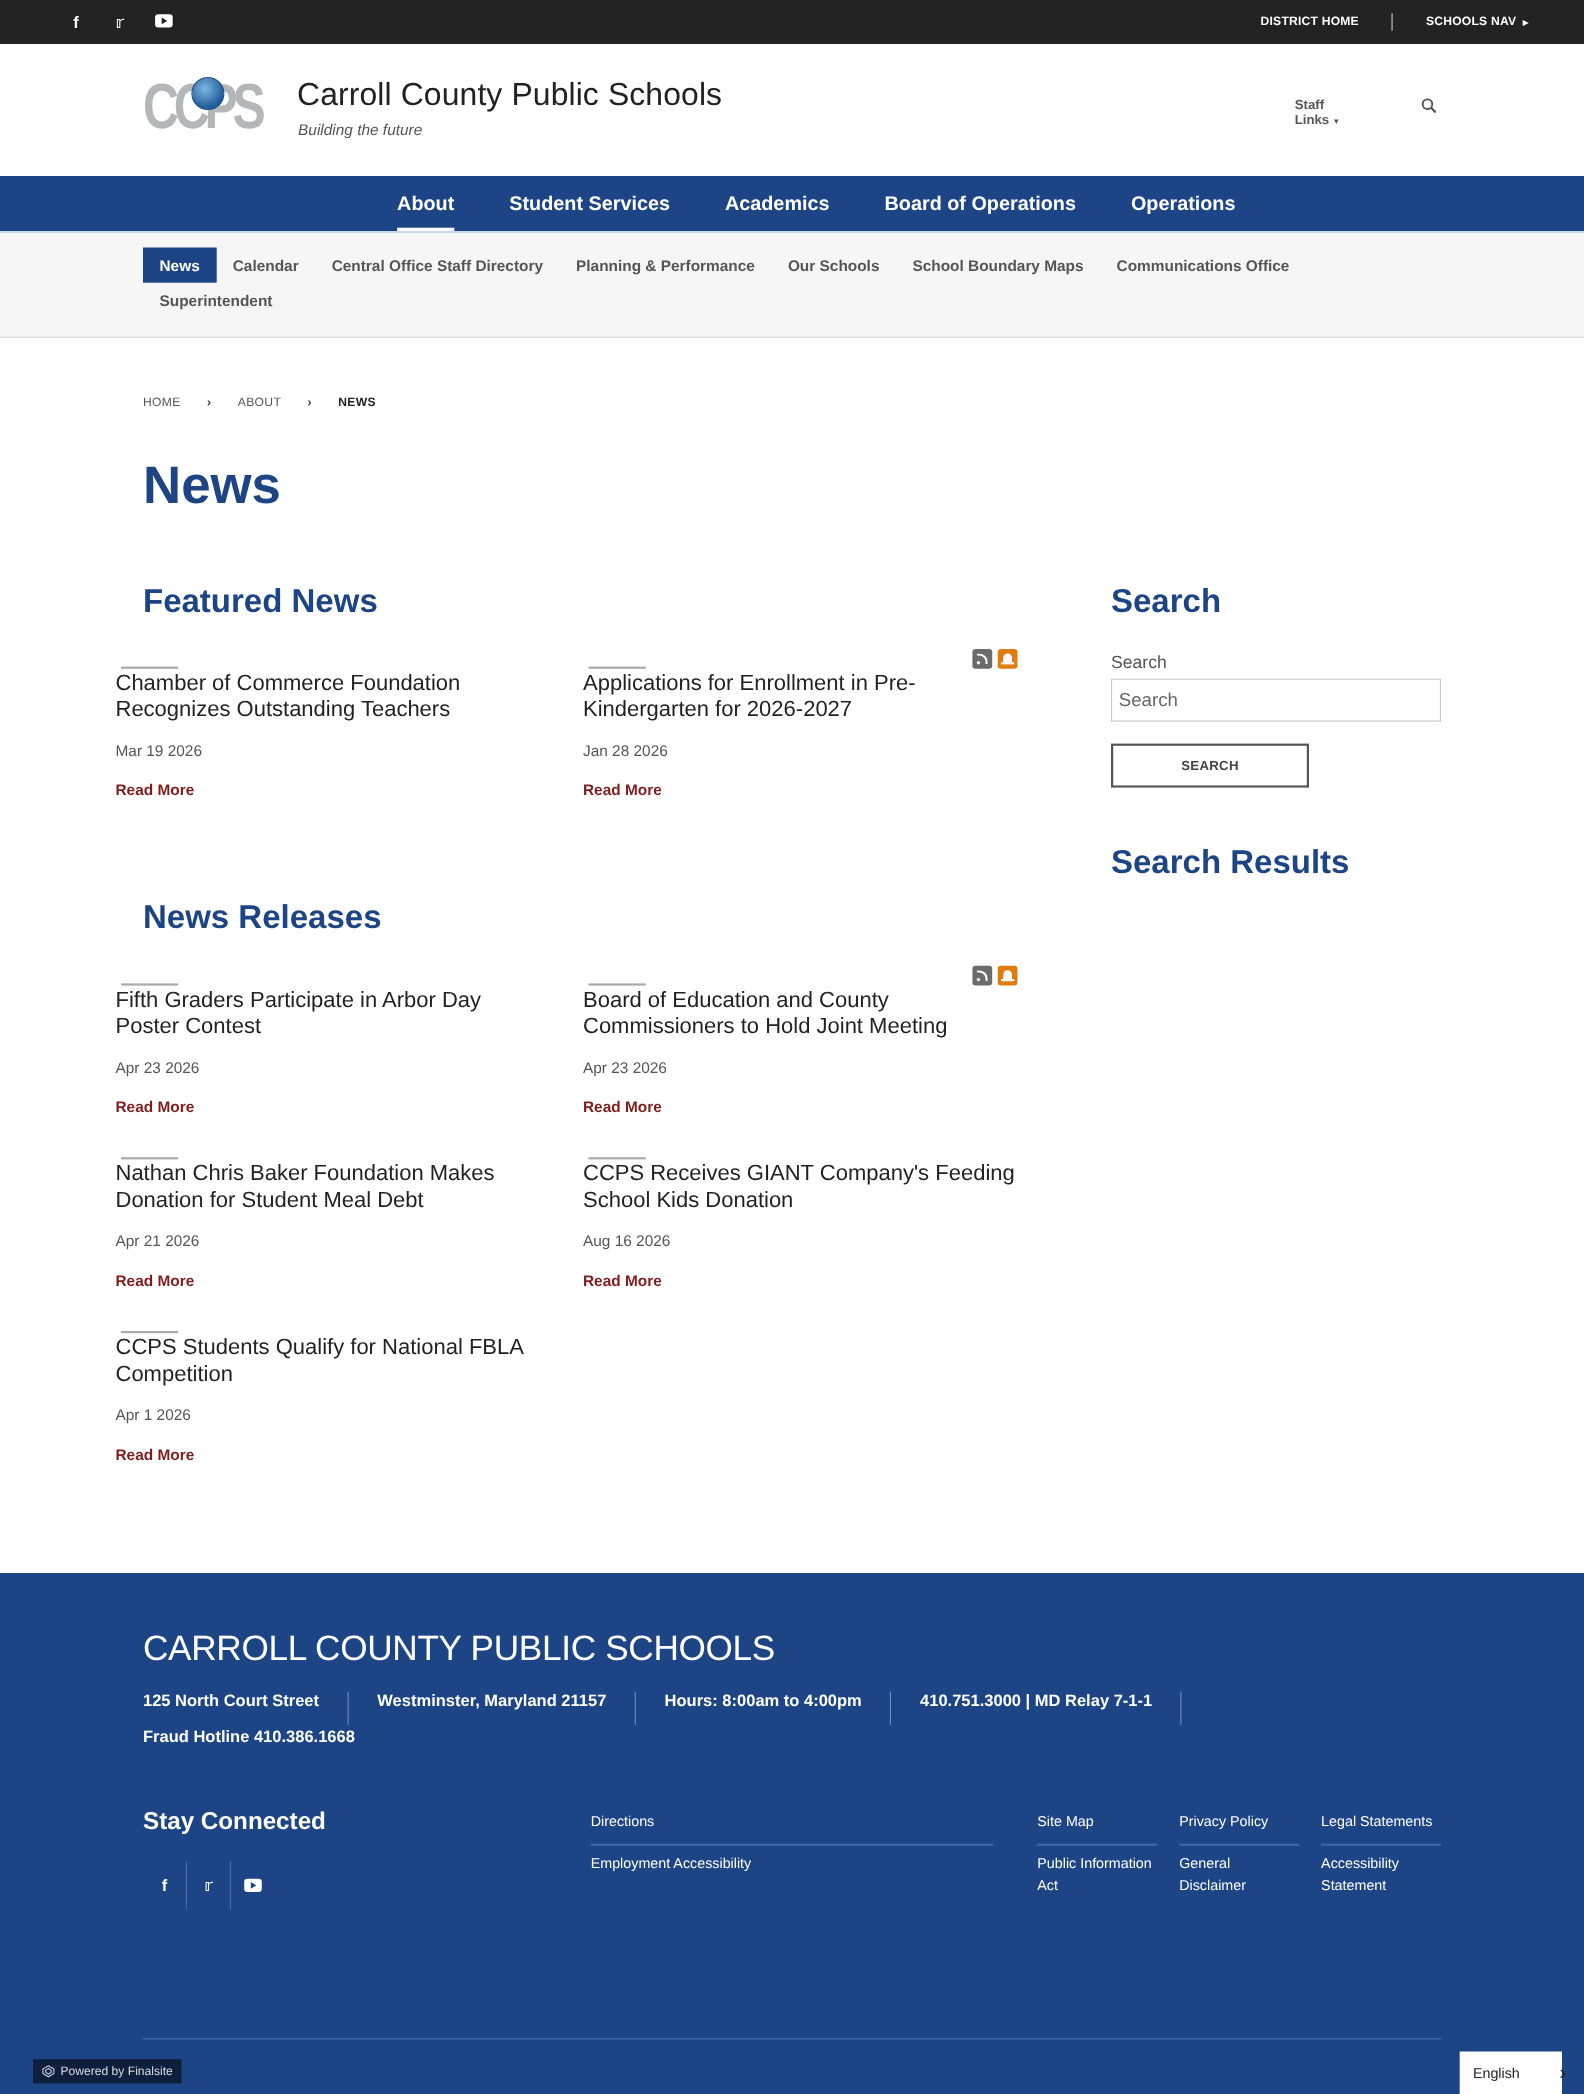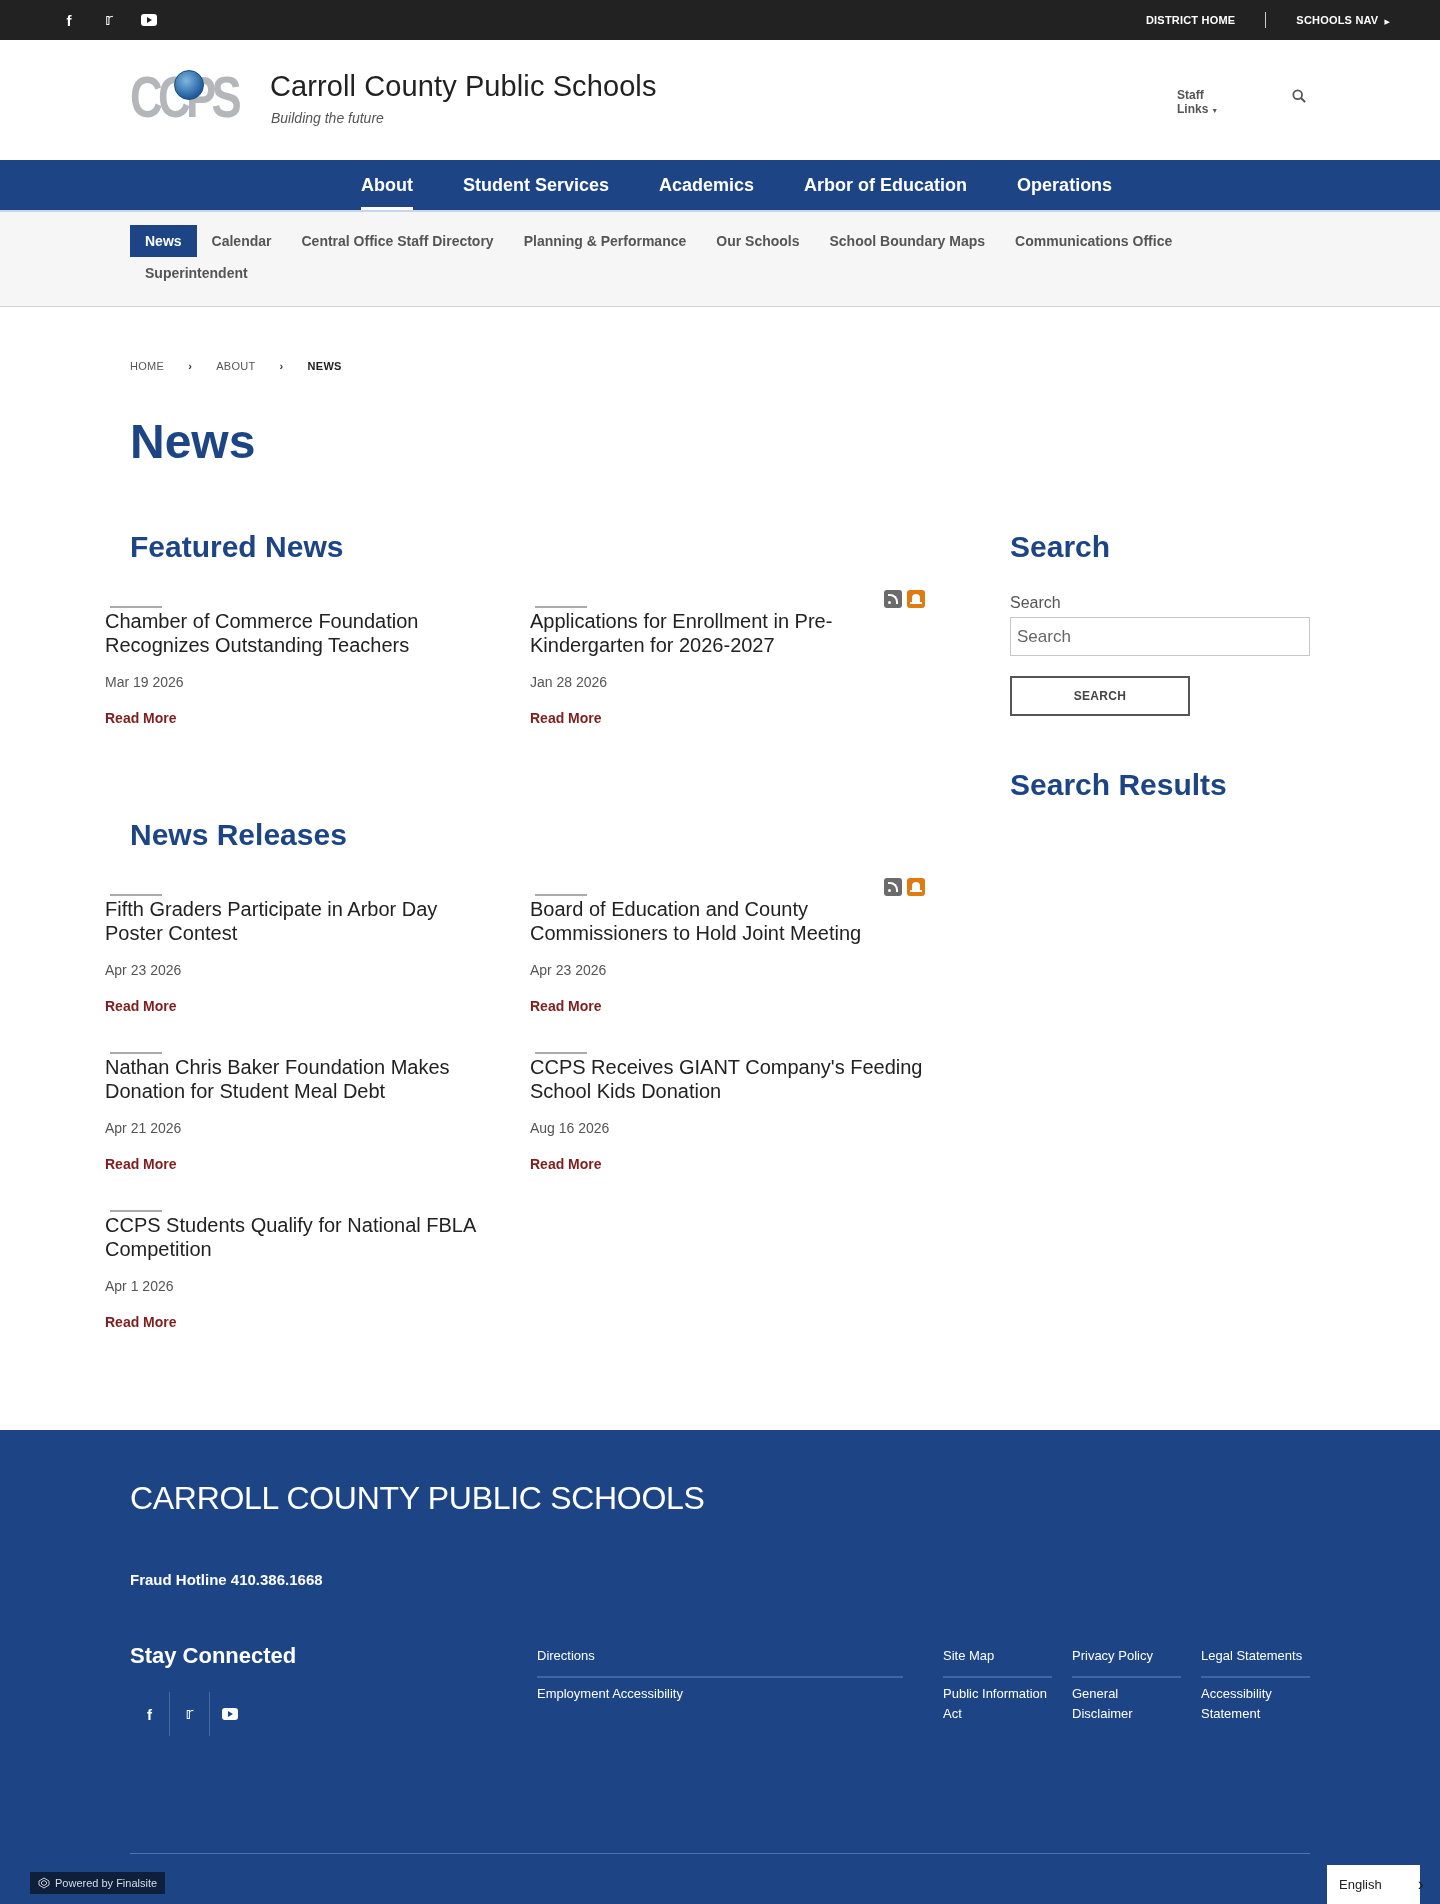--- a/index.html
+++ b/index.html
@@ -118,21 +118,21 @@
       <circle cx="6.5" cy="6.5" r="5" fill="none" stroke="#555" stroke-width="2"></circle>
       <line x1="10" y1="10" x2="15" y2="15" stroke="#555" stroke-width="2.4"></line>
     </svg>
 </div>
 
 <nav class="mainnav">
   <ul>
     <li class="active">About</li>
     <li>Student Services</li>
     <li>Academics</li>
-    <li>Arbor of Education</li>
+    <li>Board of Operations</li>
     <li>Operations</li>
   </ul>
 </nav>
 <div class="navline"></div>
 
 <nav class="subnav">
   <ul>
     <li class="active">News</li>
     <li>Calendar</li>
     <li>Central Office Staff Directory</li>
@@ -213,20 +213,26 @@
 </div>
 
 <h2 class="section-title" style="left:1010px; top:530px;">Search</h2>
 <label class="search-label">Search</label>
 <input class="search-input" type="text" placeholder="Search" style="">
 <button class="search-btn">SEARCH</button>
 <h2 class="section-title" style="left:1010px; top:768px;">Search Results</h2>
 
 <footer class="footer">
   <div class="ftitle">CARROLL COUNTY PUBLIC SCHOOLS</div>
+  <div class="info">
+    <span>125 North Court Street</span>
+    <span>Westminster, Maryland  21157</span>
+    <span>Hours: 8:00am to 4:00pm</span>
+    <span>410.751.3000 | MD Relay 7-1-1</span>
+  </div>
   <div class="fraud">Fraud Hotline 410.386.1668</div>
 
   <div class="stay">Stay Connected</div>
   <div class="fsocial">
     <span>f</span>
     <span>𝕣</span>
     <span>
         <i class="yt"></i>
       </span>
   </div>

